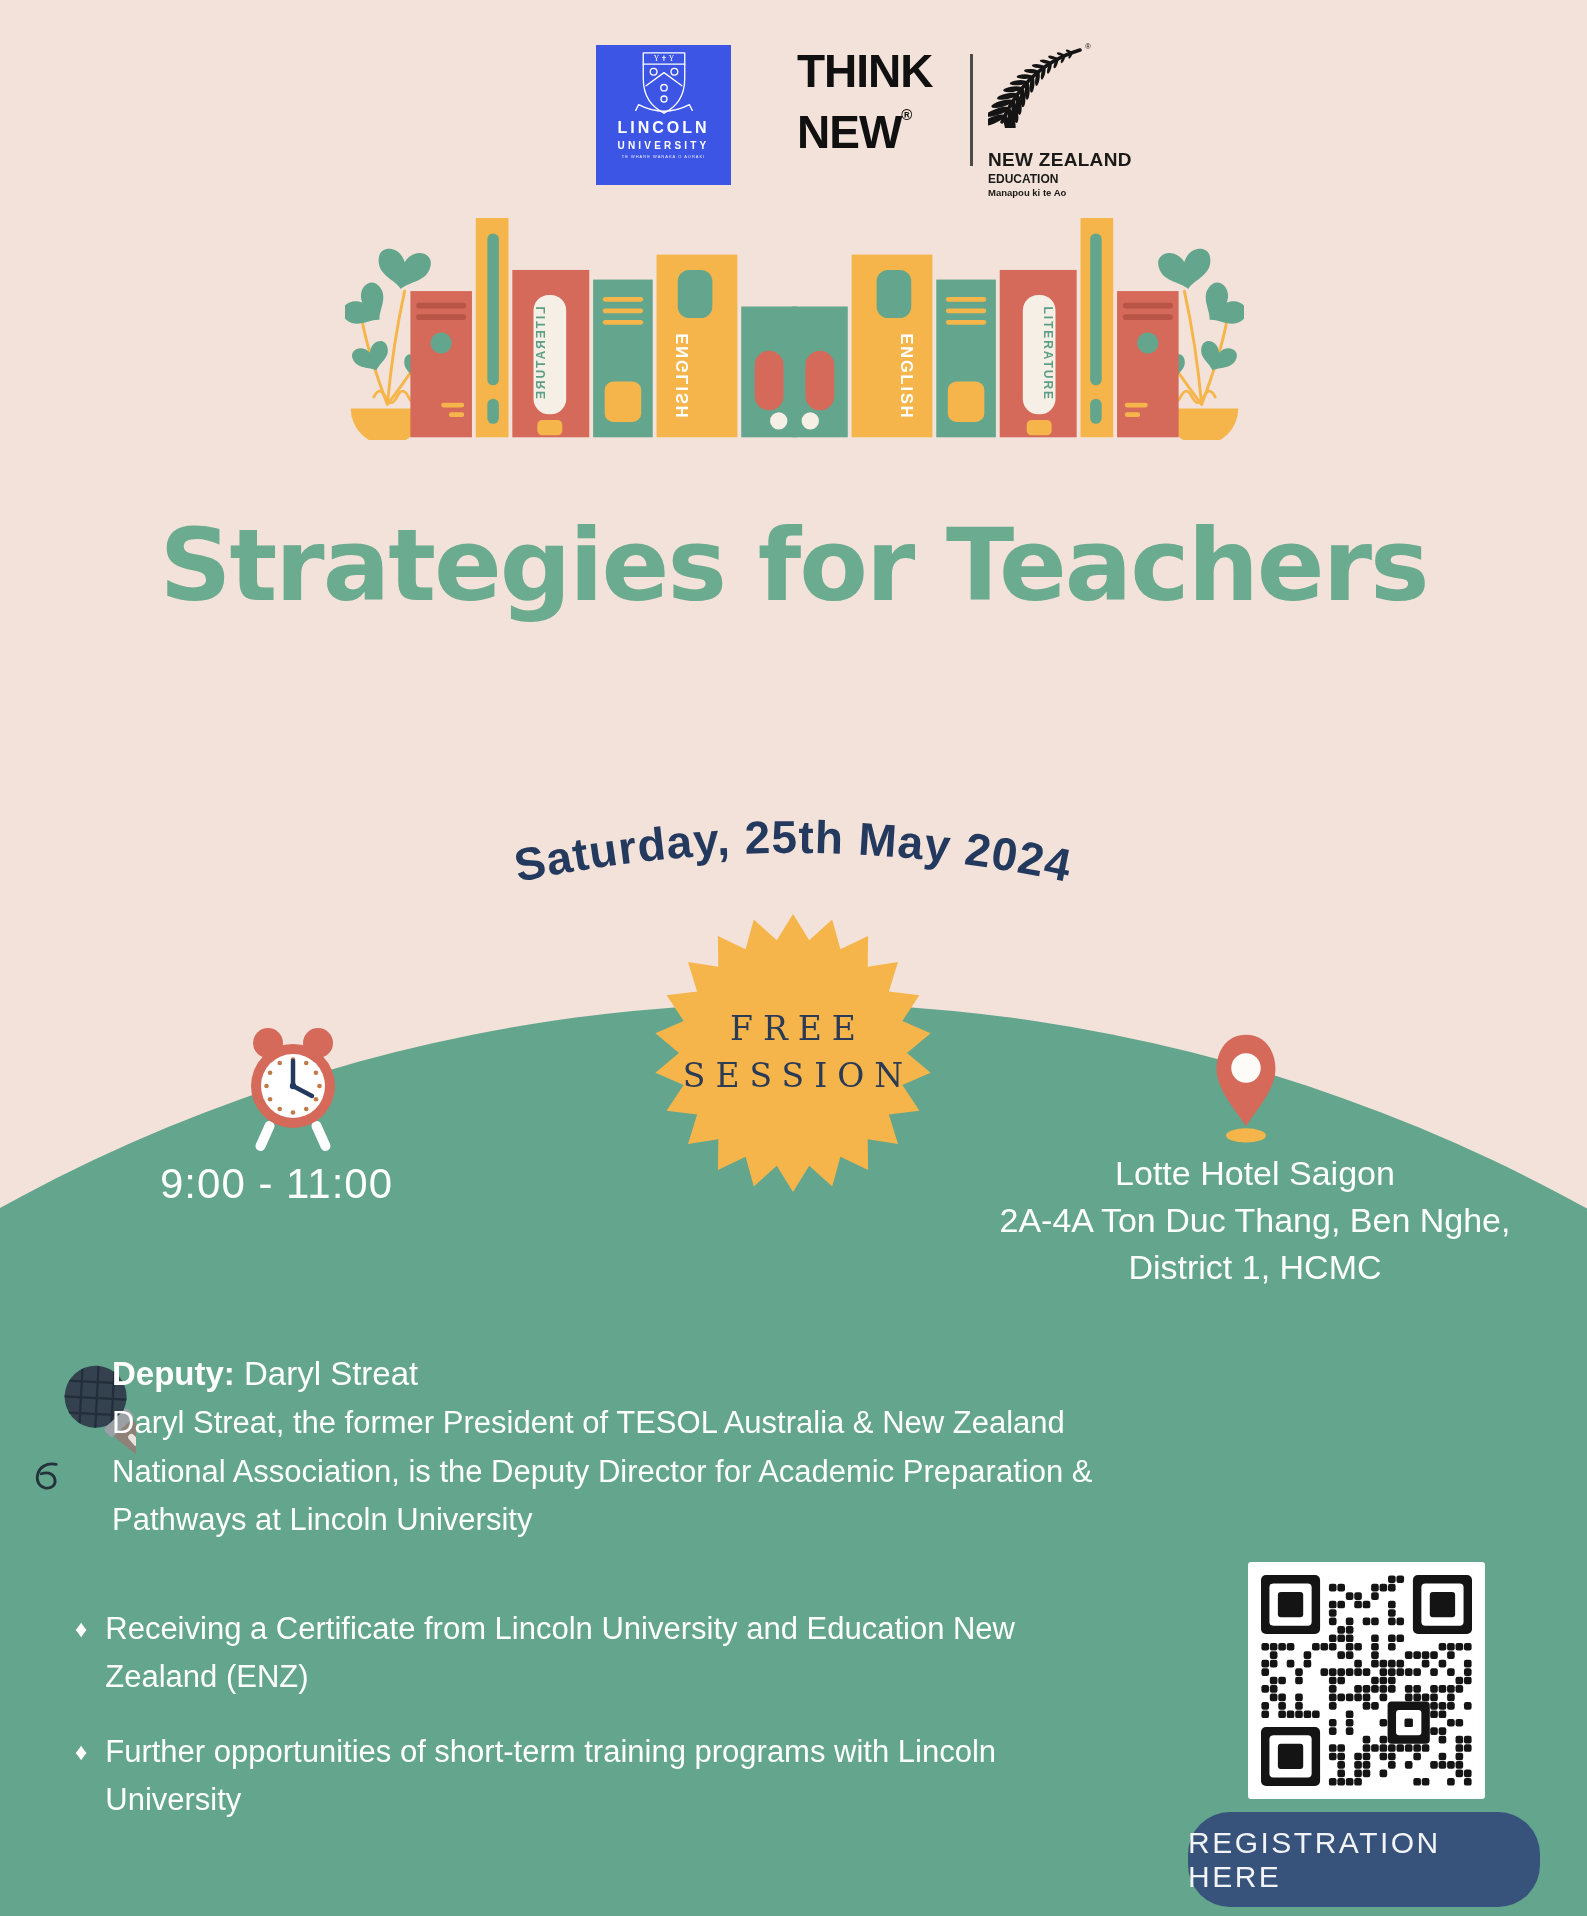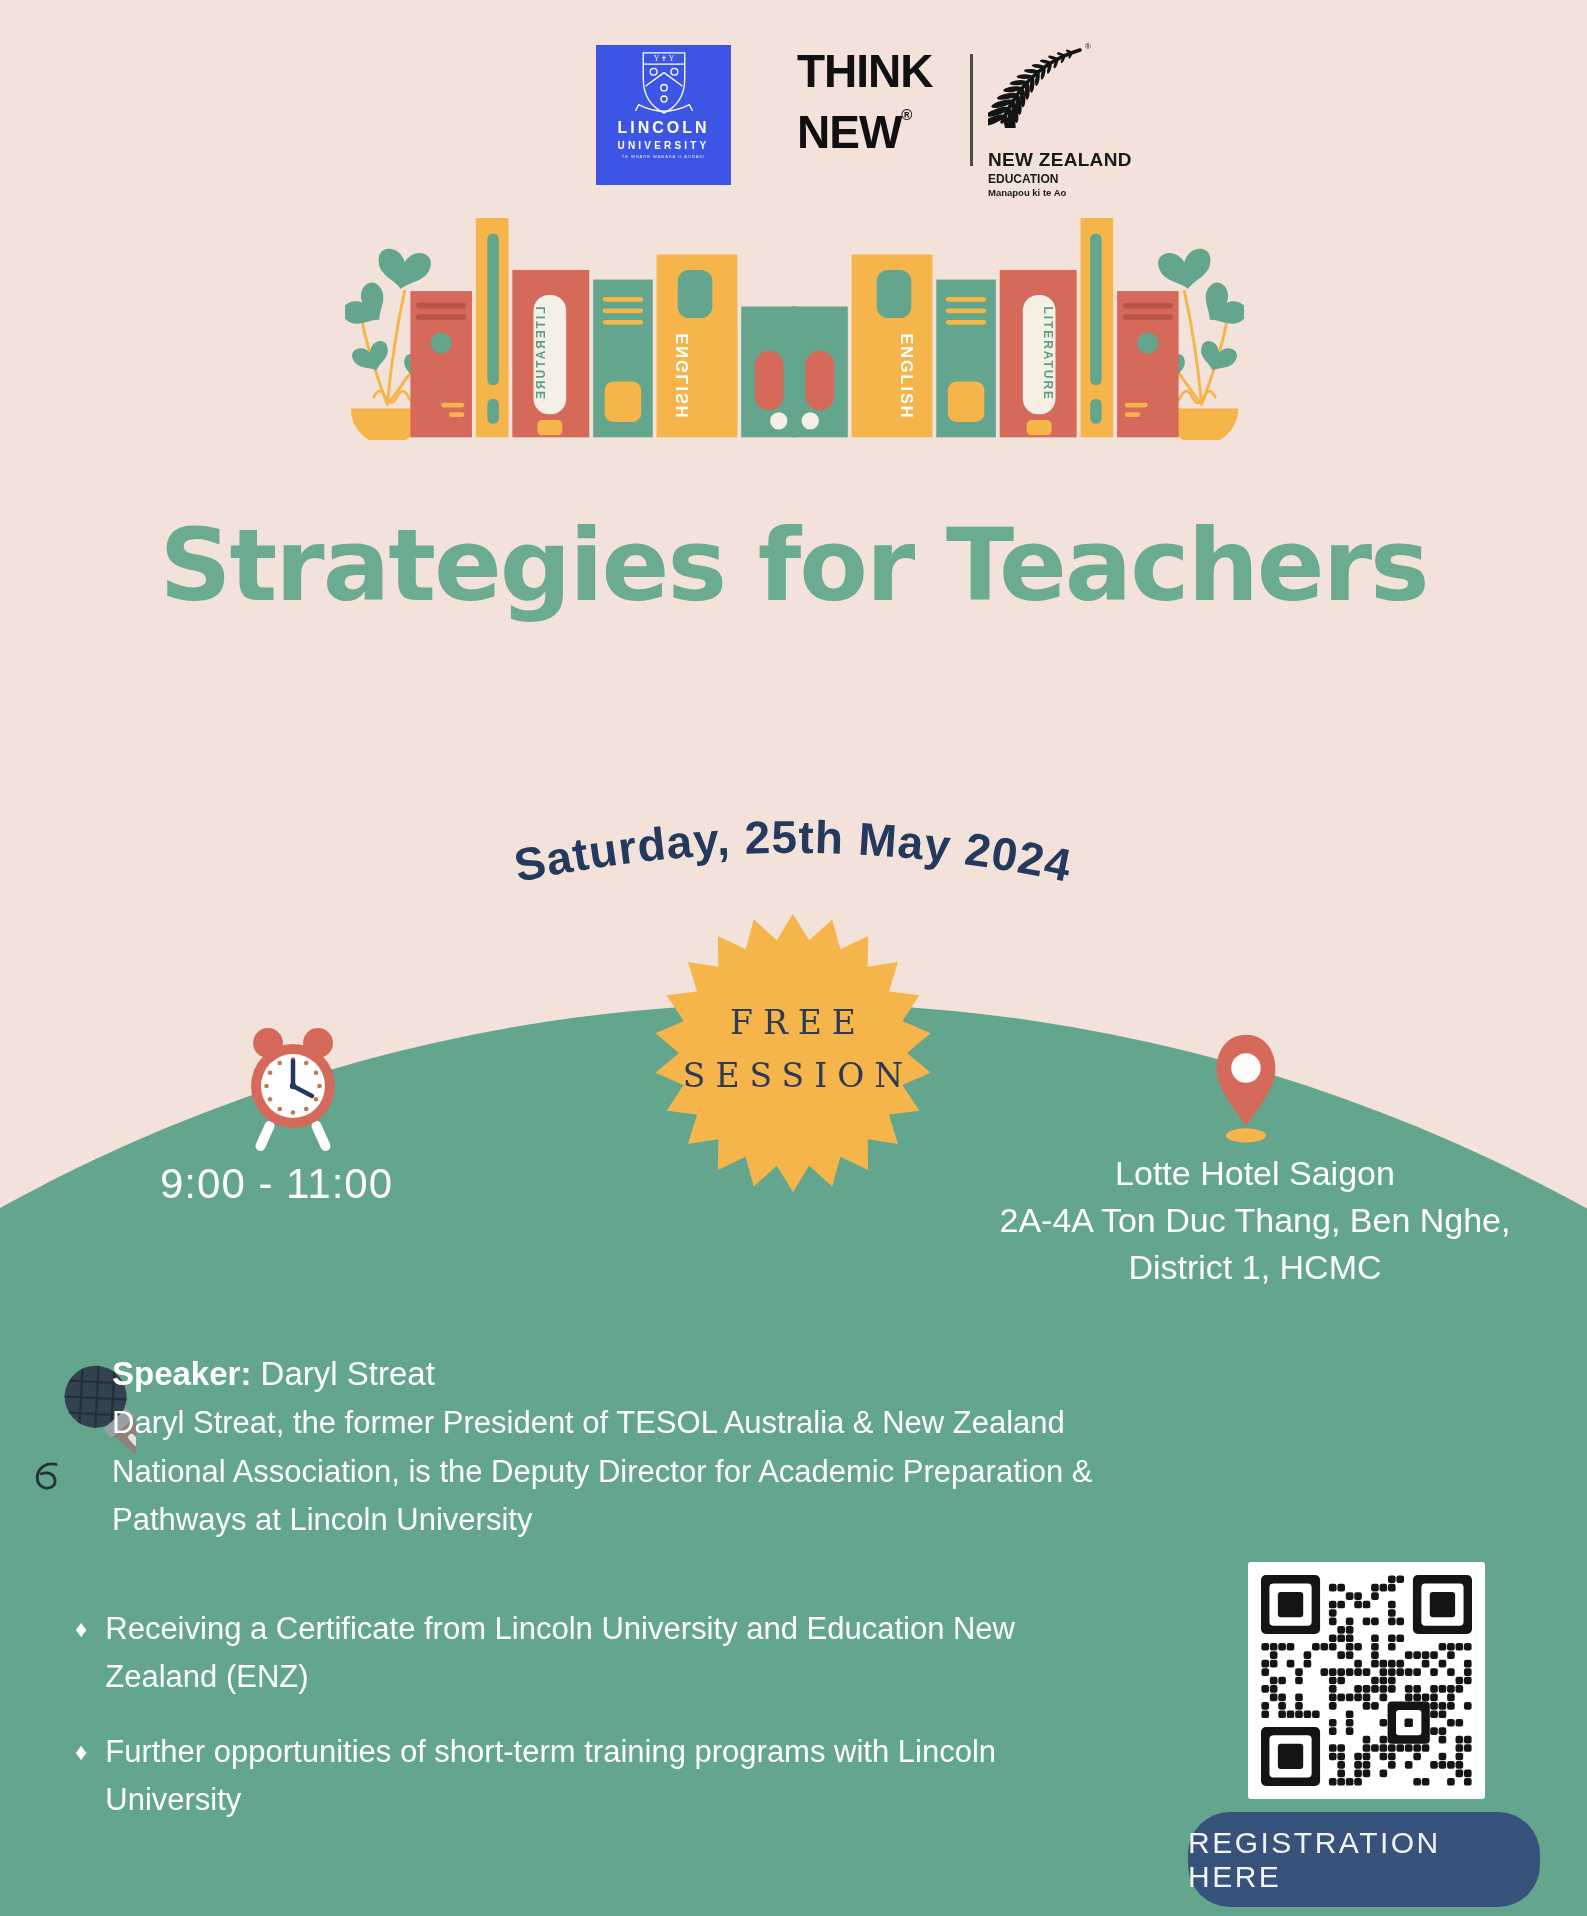--- a/index.html
+++ b/index.html
@@ -50,21 +50,21 @@
     fill:var(--navy);letter-spacing:1px;
   }
   
   .badge{position:absolute;left:653px;top:913px;width:280px;height:280px;}
   .badge svg{position:absolute;inset:0;}
   .badge .b1,.badge .b2{
     position:absolute;left:0;width:100%;text-align:center;
     font-family:"DejaVu Serif","Liberation Serif",serif;color:#2b3a55;
     font-size:33px;letter-spacing:10px;text-indent:10px;
   }
-  .badge .b1{top:90px;}
+  .badge .b1{top:96px;}
   .badge .b2{top:143px;}
   
   .clock{position:absolute;left:238px;top:1022px;width:110px;height:132px;}
   .time{
     position:absolute;left:160px;top:1160px;width:320px;text-align:left;
     color:#fff;font-size:42px;letter-spacing:1px;
   }
   .pin{position:absolute;left:1208px;top:1028px;width:76px;height:118px;}
   .venue{
     position:absolute;left:965px;top:1150px;width:580px;text-align:center;
@@ -333,21 +333,21 @@
       <g clip-path="url(#micclip)" stroke="#222F3A" stroke-width="2.4">
         <path d="M30,30 l60,60 M42,18 l60,60 M54,6 l60,60 M18,42 l60,60 M6,54 l60,60"></path>
         <path d="M114,30 l-60,60 M102,18 l-60,60 M90,6 l-60,60 M126,42 l-60,60"></path>
       </g>
       <rect x="55" y="77" width="34" height="13" rx="3" fill="#9AA0A6"></rect>
       <path d="M58,90 L86,90 L76,152 Q72,159 68,152 Z" fill="#8E8178"></path>
       <rect x="68" y="100" width="7" height="15" rx="3.5" fill="#E8E4DF"></rect>
     </g>
   </svg>
   <div class="speaker">
-    <div class="sline"><b>Speaker:</b><span> Daryl Streat</span></div>
+    <div class="sline"><b>Deputy:</b><span> Daryl Streat</span></div>
     <div class="sbio">Daryl Streat, the former President of TESOL Australia &amp; New Zealand National Association, is the Deputy Director for Academic Preparation &amp; Pathways at Lincoln University</div>
   </div>
 
   <div class="bullet bullet1">
     <span class="dia">♦</span>
     <span class="btxt">Receiving a Certificate from Lincoln University and Education New Zealand (ENZ)</span>
   </div>
   <div class="bullet bullet2">
     <span class="dia">♦</span>
     <span class="btxt">Further opportunities of short-term training programs with Lincoln University</span>

